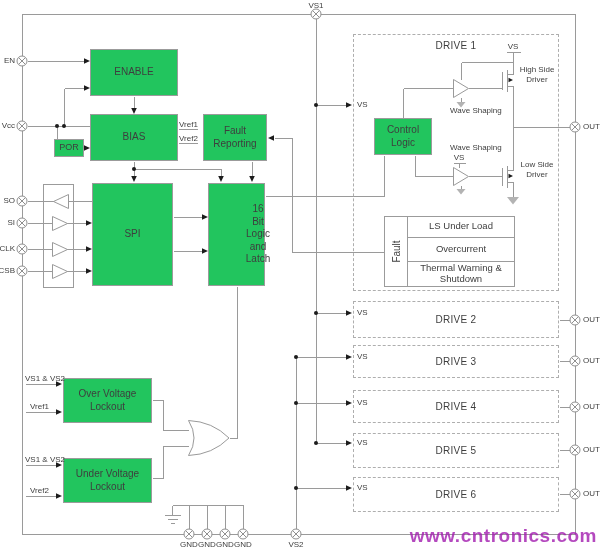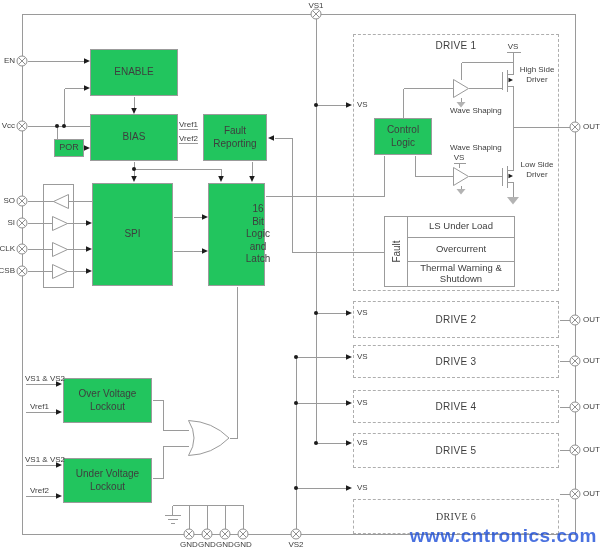--- a/index.html
+++ b/index.html
@@ -264,21 +264,21 @@
     </div>
   <div class="dashed" style="left:353px;top:345px;width:206px;height:33px;text-align:right;">
       <div class="drive-center">DRIVE 3</div>
     </div>
   <div class="dashed" style="left:353px;top:390px;width:206px;height:33px;">
       <div class="drive-center">DRIVE 4</div>
     </div>
   <div class="dashed" style="left:353px;top:433px;width:206px;height:35px;">
       <div class="drive-center">DRIVE 5</div>
     </div>
-  <div class="dashed" style="left:353px;top:499px;width:206px;height:35px;font-family:Liberation Serif, serif;">
+  <div class="dashed" style="left:353px;top:477px;width:206px;height:35px;">
       <div class="drive-center">DRIVE 6</div>
     </div>
 
   <div class="lbl c" style="left:302px;top:2px;width:28px;">VS1</div>
   <div class="lbl" style="right:585px;top:57px;">EN</div>
   <div class="lbl" style="right:585px;top:122px;">Vcc</div>
   <div class="lbl" style="right:585px;top:197px;">SO</div>
   <div class="lbl" style="right:585px;top:219px;">SI</div>
   <div class="lbl" style="right:585px;top:245px;">SCLK</div>
   <div class="lbl" style="right:585px;top:267px;">CSB</div>
@@ -312,14 +312,14 @@
   <div class="lbl c" style="left:450px;top:154px;width:18px;">VS</div>
   <div class="lbl" style="left:450px;top:107px;">Wave Shaping</div>
   <div class="lbl" style="left:450px;top:144px;">Wave Shaping</div>
   <div class="lbl" style="left:517px;top:65px;white-space:normal;">
       <div class="two">High Side Driver</div>
     </div>
   <div class="lbl" style="left:517px;top:160px;white-space:normal;">
       <div class="two">Low Side Driver</div>
     </div>
 
-  <div class="watermark" style="color: #1d4ed8;">www.cntronics.com</div>
+  <div class="watermark" style="color: #a21caf;">www.cntronics.com</div>
 </div>
 
 </body></html>

